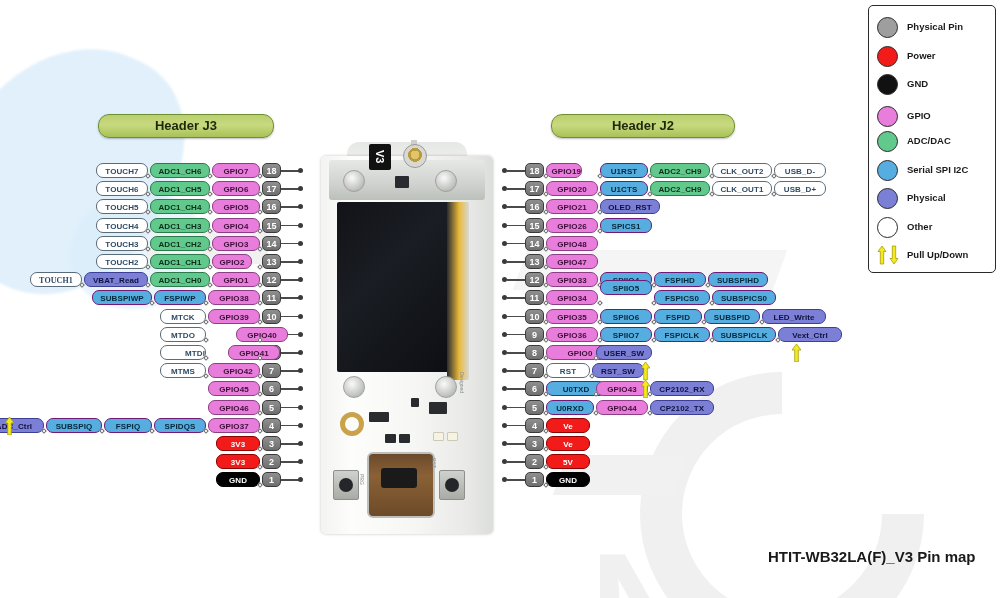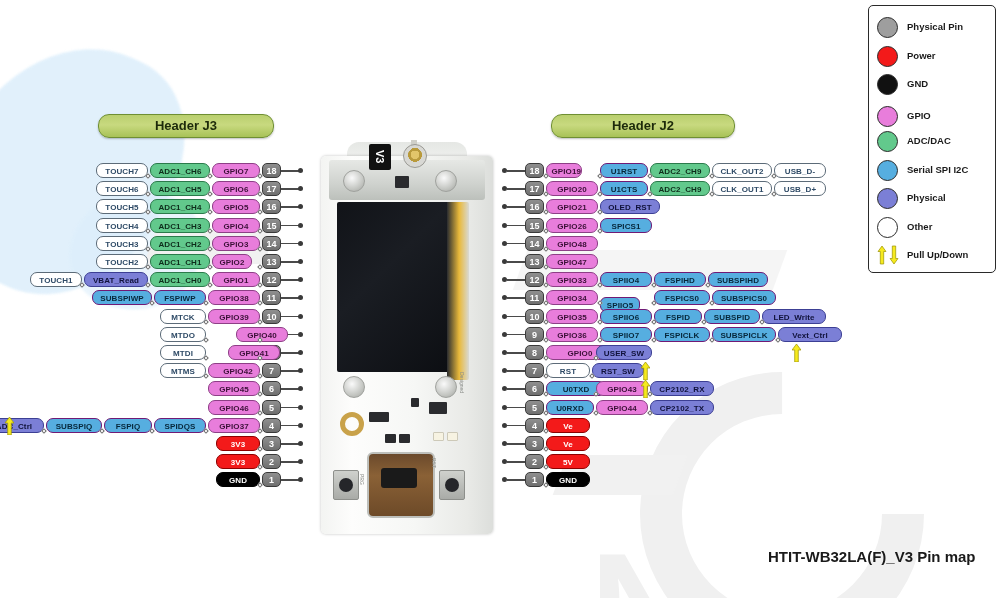--- a/index.html
+++ b/index.html
@@ -276,21 +276,21 @@
       <div class="link" style="left: 146px; top: 265px;"></div>
       <div class="pin" style="left: 262px; top: 272.2px;">12</div>
       <div class="lead" style="left: 281px; top: 279.2px; width: 18px;"></div>
       <div class="dot" style="left: 298px; top: 277.2px;"></div>
       <div class="chip c-gpio" style="left: 212px; top: 272.2px; width: 48px;">GPIO1</div>
       <div class="link" style="left: 258px; top: 283.2px;"></div>
       <div class="chip c-adc" style="left: 150px; top: 272.2px; width: 60px;">ADC1_CH0</div>
       <div class="link" style="left: 208px; top: 283.2px;"></div>
       <div class="chip c-conn" style="left: 84px; top: 272.2px; width: 64px;">VBAT_Read</div>
       <div class="link" style="left: 146px; top: 283.2px;"></div>
-      <div class="chip c-white" style="left: 30px; top: 272.2px; width: 52px;">TOUCH1</div>
+      <div class="chip c-white" style="left: 30px; top: 272.2px; width: 52px; font-family: Liberation Serif, serif;">TOUCH1</div>
       <div class="link" style="left: 80px; top: 283.2px;"></div>
       <div class="pin" style="left: 262px; top: 290.4px;">11</div>
       <div class="lead" style="left: 281px; top: 297.4px; width: 18px;"></div>
       <div class="dot" style="left: 298px; top: 295.4px;"></div>
       <div class="chip c-gpio" style="left: 208px; top: 290.4px; width: 52px;">GPIO38</div>
       <div class="link" style="left: 258px; top: 301.4px;"></div>
       <div class="chip c-spi" style="left: 154px; top: 290.4px; width: 52px;">FSPIWP</div>
       <div class="link" style="left: 204px; top: 301.4px;"></div>
       <div class="chip c-spi" style="left: 92px; top: 290.4px; width: 60px;">SUBSPIWP</div>
       <div class="link" style="left: 150px; top: 301.4px;"></div>
@@ -306,21 +306,21 @@
       <div class="dot" style="left: 298px; top: 331.8px;"></div>
       <div class="chip c-gpio" style="left: 208px; top: 326.8px; width: 52px; margin-left: 28px;">GPIO40</div>
       <div class="link" style="left: 258px; top: 337.8px;"></div>
       <div class="chip c-white" style="left: 160px; top: 326.8px; width: 46px;">MTDO</div>
       <div class="link" style="left: 204px; top: 337.8px;"></div>
       <div class="pin" style="left: 262px; top: 345px;">8</div>
       <div class="lead" style="left: 281px; top: 352px; width: 18px;"></div>
       <div class="dot" style="left: 298px; top: 350px;"></div>
       <div class="chip c-gpio" style="left: 208px; top: 345px; width: 52px; margin-left: 20px;">GPIO41</div>
       <div class="link" style="left: 258px; top: 356px;"></div>
-      <div class="chip c-white" style="left: 160px; top: 345px; width: 46px;">MTDI</div>
+      <div class="chip c-white" style="left: 160px; top: 345px; width: 46px; text-align: right;">MTDI</div>
       <div class="link" style="left: 204px; top: 356px;"></div>
       <div class="pin" style="left: 262px; top: 363.2px;">7</div>
       <div class="lead" style="left: 281px; top: 370.2px; width: 18px;"></div>
       <div class="dot" style="left: 298px; top: 368.2px;"></div>
       <div class="chip c-gpio" style="left: 208px; top: 363.2px; width: 52px; padding-left: 8px;">GPIO42</div>
       <div class="link" style="left: 258px; top: 374.2px;"></div>
       <div class="chip c-white" style="left: 160px; top: 363.2px; width: 46px;">MTMS</div>
       <div class="link" style="left: 204px; top: 374.2px;"></div>
       <div class="pin" style="left: 262px; top: 381.4px;">6</div>
       <div class="lead" style="left: 281px; top: 388.4px; width: 18px;"></div>
@@ -421,21 +421,21 @@
       <div class="link" style="left: 598px; top: 283.2px;"></div>
       <div class="chip c-spi" style="left: 654px; top: 272.2px; width: 52px;">FSPIHD</div>
       <div class="link" style="left: 652px; top: 283.2px;"></div>
       <div class="chip c-spi" style="left: 708px; top: 272.2px; width: 60px;">SUBSPIHD</div>
       <div class="link" style="left: 706px; top: 283.2px;"></div>
       <div class="pin" style="left: 525px; top: 290.4px;">11</div>
       <div class="lead" style="left: 507px; top: 297.4px; width: 18px;"></div>
       <div class="dot" style="left: 502px; top: 295.4px;"></div>
       <div class="chip c-gpio" style="left: 546px; top: 290.4px; width: 52px;">GPIO34</div>
       <div class="link" style="left: 544px; top: 301.4px;"></div>
-      <div class="chip c-spi" style="left: 600px; top: 297px; width: 40px; border-radius: 6px;">SPIIO5</div>
+      <div class="chip c-spi" style="left: 600px; top: 280px; width: 52px;">SPIIO5</div>
       <div class="link" style="left: 598px; top: 301.4px;"></div>
       <div class="chip c-spi" style="left: 654px; top: 290.4px; width: 56px;">FSPICS0</div>
       <div class="link" style="left: 652px; top: 301.4px;"></div>
       <div class="chip c-spi" style="left: 712px; top: 290.4px; width: 64px;">SUBSPICS0</div>
       <div class="link" style="left: 710px; top: 301.4px;"></div>
       <div class="pin" style="left: 525px; top: 308.6px;">10</div>
       <div class="lead" style="left: 507px; top: 315.6px; width: 18px;"></div>
       <div class="dot" style="left: 502px; top: 313.6px;"></div>
       <div class="chip c-gpio" style="left: 546px; top: 308.6px; width: 52px;">GPIO35</div>
       <div class="link" style="left: 544px; top: 319.6px;"></div>

